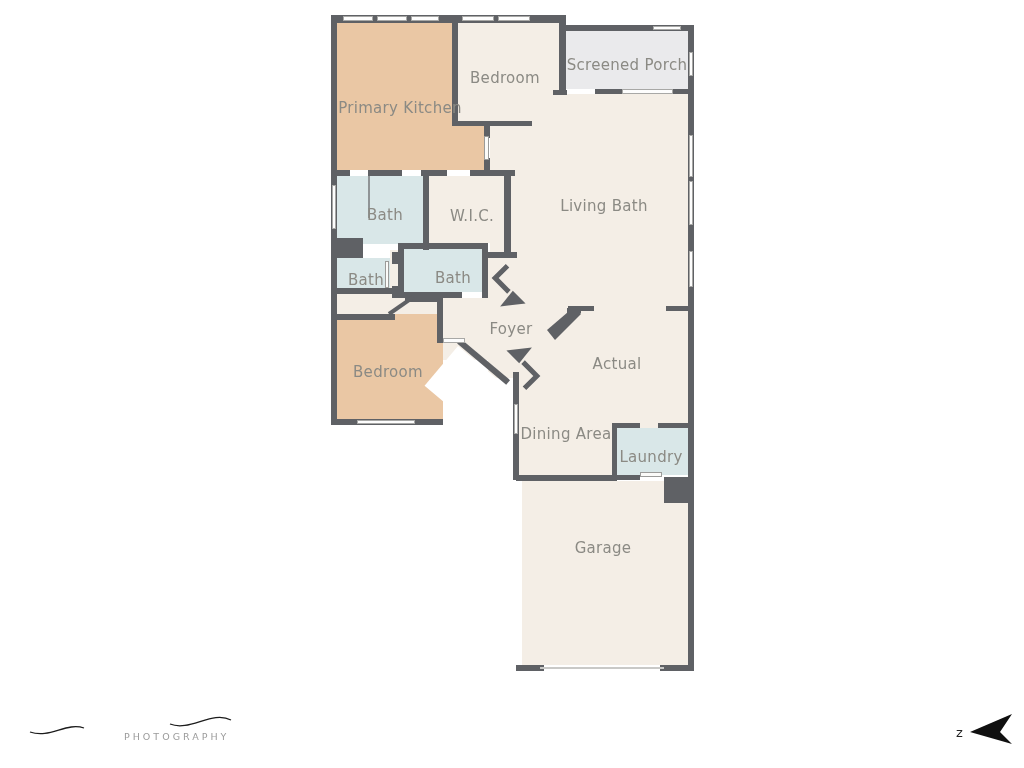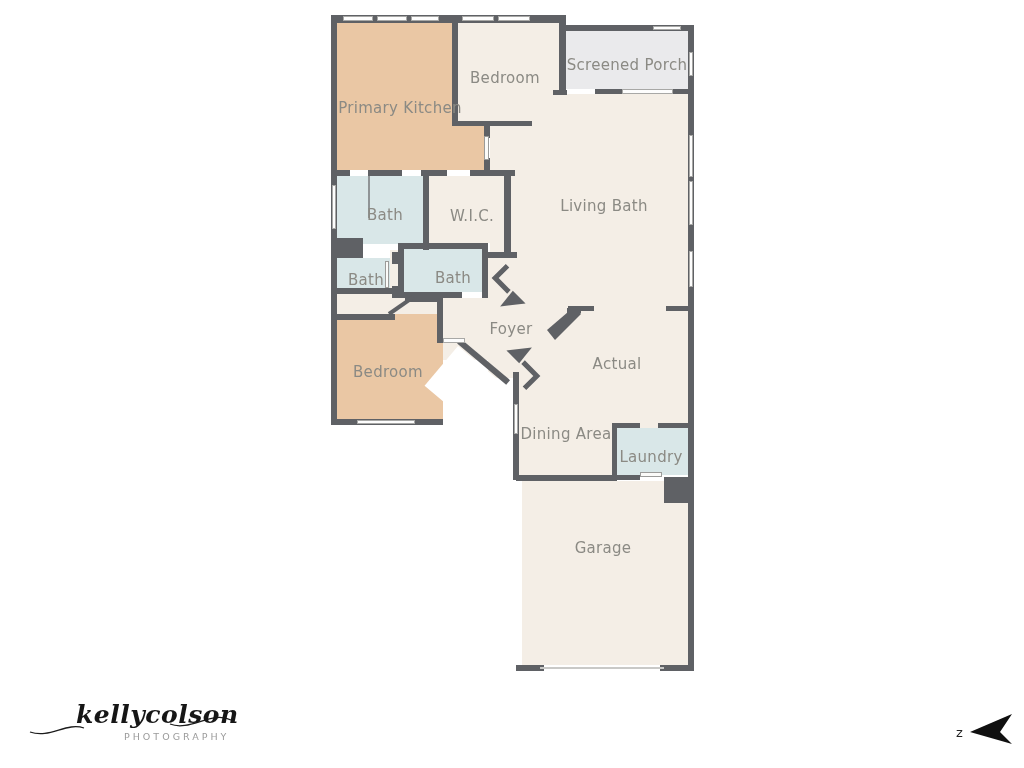--- a/index.html
+++ b/index.html
@@ -157,21 +157,20 @@
   <span class="lbl" style="left:617px;top:364px">Actual</span>
   <span class="lbl" style="left:566px;top:434px">Dining Area</span>
   <span class="lbl" style="left:651px;top:457px">Laundry</span>
   <span class="lbl" style="left:603px;top:548px">Garage</span>
 
   <div class="logo">
     <svg width="205" height="54" viewBox="0 0 205 54">
       <path d="M2 34 C22 41 38 24 56 30" stroke="#1c1c1c" stroke-width="1.3" fill="none"></path>
       <path d="M142 26 C162 34 184 12 203 22" stroke="#1c1c1c" stroke-width="1.3" fill="none"></path>
     </svg>
-    <span class="logo-script">kellycolson</span>
     <span class="logo-sub">PHOTOGRAPHY</span>
   </div>
 
 
   <div class="compass">
     <span class="compass-z">z</span>
     <svg style="position:absolute;left:16px;top:4px" width="46" height="34" viewBox="0 0 46 34">
       <polygon points="2,20 44,2 32,20 44,32" fill="#101010"></polygon>
     </svg>
   </div>

